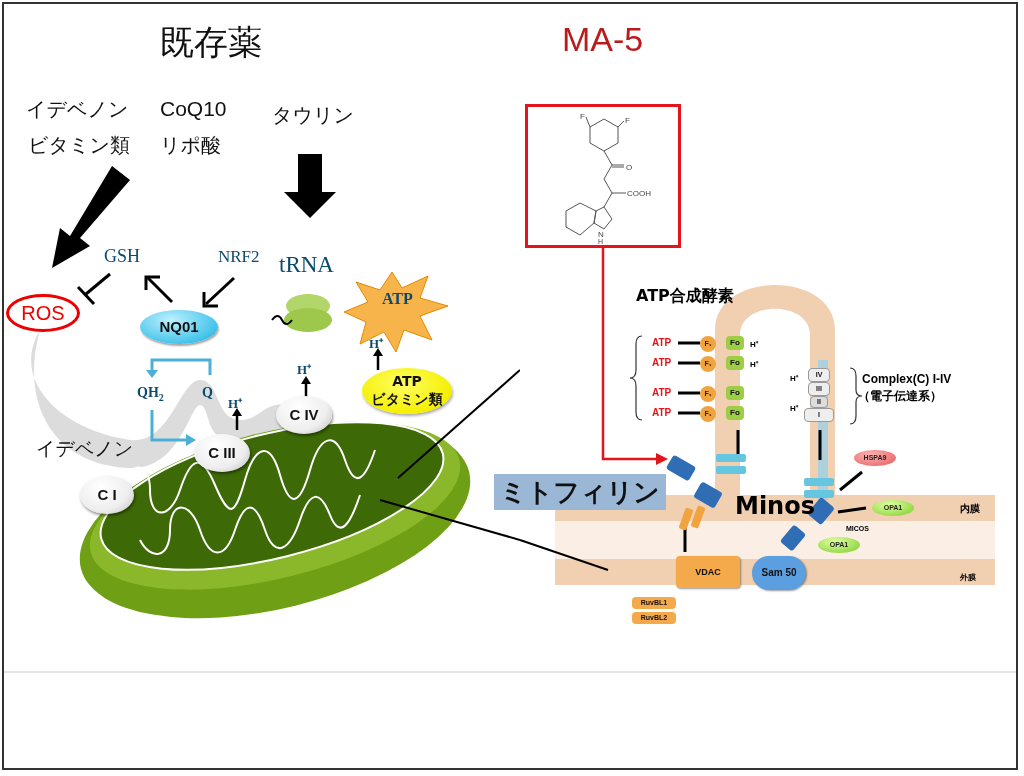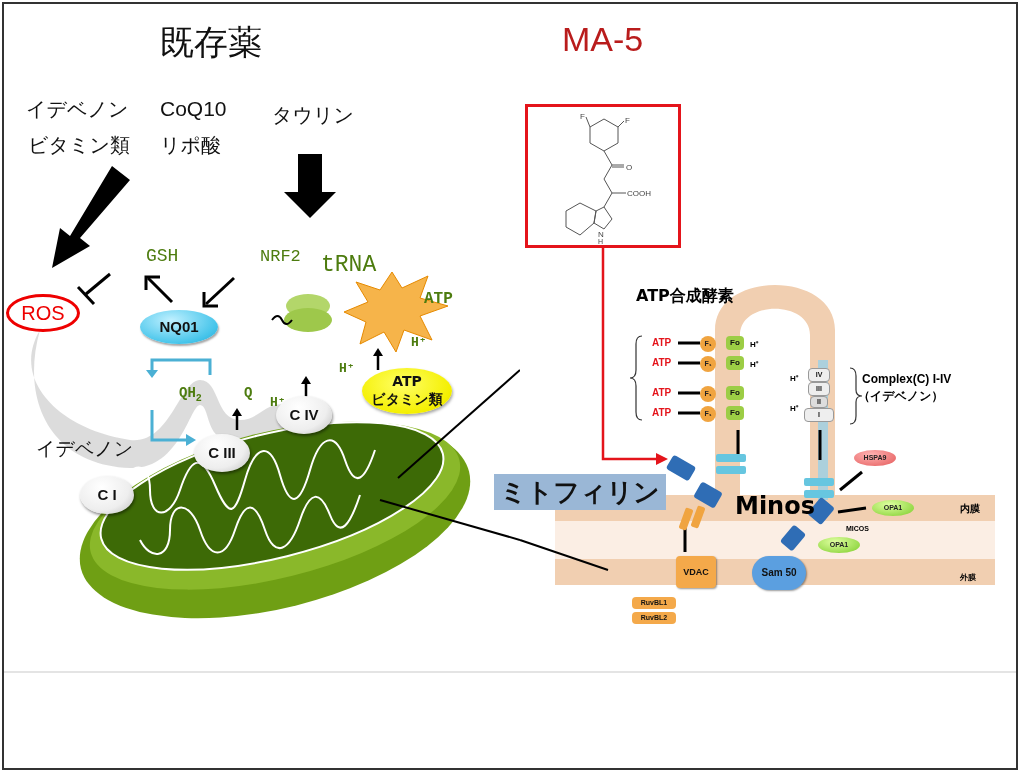--- a/index.html
+++ b/index.html
@@ -4,21 +4,21 @@
 <style>
   html,body{margin:0;padding:0;background:#fff;}
   body{width:1024px;height:776px;position:relative;overflow:hidden;font-family:"DejaVu Sans","Liberation Sans",sans-serif;}
   .frame{position:absolute;left:2px;top:2px;width:1016px;height:768px;border:2px solid #333;box-sizing:border-box;}
   .divider{position:absolute;left:4px;top:671px;width:1012px;height:2px;background:#e4e4e4;}
   .abs{position:absolute;}
   .title{font-size:34px;color:#111;font-family:"DejaVu Sans",sans-serif;}
   .title-en{font-size:34px;font-family:"Liberation Sans",sans-serif;color:#b91c1c;}
   .drug{font-size:20px;color:#111;font-family:"DejaVu Sans",sans-serif;}
   .drug-en{font-size:21px;font-family:"Liberation Sans",sans-serif;color:#111;}
-  .lbl{font-size:17px;font-family:Liberation Mono, monospace;color:#4d7c0f;margin-left:42px;}
+  .lbl{font-size:17px;font-family:Liberation Serif, serif;color:#0c4a6e;}
   .bold{font-weight:bold;}
   .ros{border:3px solid #e00;border-radius:50%;color:#e00;font-size:20px;font-family:"Liberation Sans",sans-serif;text-align:center;line-height:32px;width:68px;height:32px;}
   .nq01{width:78px;height:34px;border-radius:50%;background:radial-gradient(ellipse at 40% 30%,#bff0ff,#44c4ea 70%,#2a9fcc);font-weight:bold;font-size:15px;text-align:center;line-height:34px;color:#111;font-family:"Liberation Sans",sans-serif;box-shadow:1px 2px 2px rgba(0,0,0,.35);}
   .cplx{border-radius:50%;background:radial-gradient(ellipse at 40% 30%,#fff,#eee 60%,#bbb);box-shadow:1px 2px 3px rgba(0,0,0,.45);font-weight:bold;font-size:15px;text-align:center;color:#111;font-family:"Liberation Sans",sans-serif;}
   .atp-ell{border-radius:50%;background:radial-gradient(ellipse at 45% 35%,#ffff66,#f4ef00 70%,#d6cf00);text-align:center;font-weight:bold;font-size:14px;line-height:18px;color:#111;box-shadow:1px 2px 3px rgba(0,0,0,.35);}
   .mito-label{background:#9ab7d6;font-size:26px;font-weight:bold;color:#111;padding:0 6px;line-height:36px;font-family:"DejaVu Sans",sans-serif;text-align:right;}
   .small{font-size:10px;font-weight:bold;font-family:"Liberation Sans",sans-serif;}
   .redatp{color:#e4141b;font-size:10px;font-weight:bold;font-family:"Liberation Sans",sans-serif;}
   .pill{border-radius:50%;text-align:center;font-size:7px;font-weight:bold;color:#222;font-family:"Liberation Sans",sans-serif;}
   .box{border-radius:4px;text-align:center;font-weight:bold;font-family:"Liberation Sans",sans-serif;color:#111;}
@@ -212,29 +212,29 @@
 <div class="abs small" style="left:750px;top:358px;font-size:8px;">H⁺</div>
 <div class="abs small" style="left:790px;top:372px;font-size:8px;">H⁺</div>
 <div class="abs small" style="left:790px;top:402px;font-size:8px;">H⁺</div>
 
 <div class="abs box" style="left:808px;top:368px;width:20px;height:12px;background:#eee;border:1px solid #999;font-size:7px;line-height:12px;">IV</div>
 <div class="abs box" style="left:808px;top:382px;width:20px;height:12px;background:#eee;border:1px solid #999;font-size:7px;line-height:12px;">III</div>
 <div class="abs box" style="left:810px;top:396px;width:16px;height:10px;background:#ddd;border:1px solid #999;font-size:7px;line-height:10px;">II</div>
 <div class="abs box" style="left:804px;top:408px;width:28px;height:12px;background:#eee;border:1px solid #999;font-size:7px;line-height:12px;">I</div>
 
 <div class="abs" style="left:862px;top:372px;font-size:12px;font-weight:bold;font-family:'Liberation Sans',sans-serif;">Complex(C) I-IV</div>
-<div class="abs" style="left:858px;top:388px;font-size:12px;font-weight:bold;">（イデベノン）</div>
+<div class="abs" style="left:858px;top:388px;font-size:12px;font-weight:bold;">（電子伝達系）</div>
 
 <div class="abs mito-label" style="left:494px;top:474px;">ミトフィリン</div>
 <div class="abs" style="left:735px;top:492px;font-size:24px;font-weight:bold;font-family:'DejaVu Sans',sans-serif;">Minos</div>
 <div class="abs small" style="left:846px;top:525px;font-size:7px;">MICOS</div>
 
 <div class="abs pill" style="left:854px;top:450px;width:42px;height:16px;line-height:16px;background:radial-gradient(ellipse at 40% 30%,#ffb3b3,#e45a5a);">HSPA9</div>
 <div class="abs pill" style="left:872px;top:500px;width:42px;height:16px;line-height:16px;background:radial-gradient(ellipse at 40% 30%,#dfffa0,#7ccc2a);">OPA1</div>
 <div class="abs pill" style="left:818px;top:537px;width:42px;height:16px;line-height:16px;background:radial-gradient(ellipse at 40% 30%,#dfffa0,#7ccc2a);">OPA1</div>
 
-<div class="abs box" style="left:676px;top:556px;width:40px;height:32px;line-height:32px;font-size:9px;background:#f4a94a;box-shadow:1px 1px 2px rgba(0,0,0,.4);">VDAC</div>
+<div class="abs box" style="left:676px;top:556px;width:64px;height:32px;line-height:32px;font-size:9px;background:#f4a94a;box-shadow:1px 1px 2px rgba(0,0,0,.4);">VDAC</div>
 <div class="abs box" style="left:752px;top:556px;width:54px;height:34px;line-height:34px;font-size:10px;background:#5b9fe0;box-shadow:1px 1px 2px rgba(0,0,0,.4);border-radius:17px;">Sam 50</div>
 <div class="abs box" style="left:632px;top:597px;width:44px;height:12px;line-height:12px;font-size:7px;background:#f4a94a;">RuvBL1</div>
 <div class="abs box" style="left:632px;top:612px;width:44px;height:12px;line-height:12px;font-size:7px;background:#f4a94a;">RuvBL2</div>
 
 <div class="abs" style="left:960px;top:502px;font-size:10px;font-weight:bold;">内膜</div>
 <div class="abs" style="left:960px;top:572px;font-size:8px;font-weight:bold;">外膜</div>
 
 </body></html>

